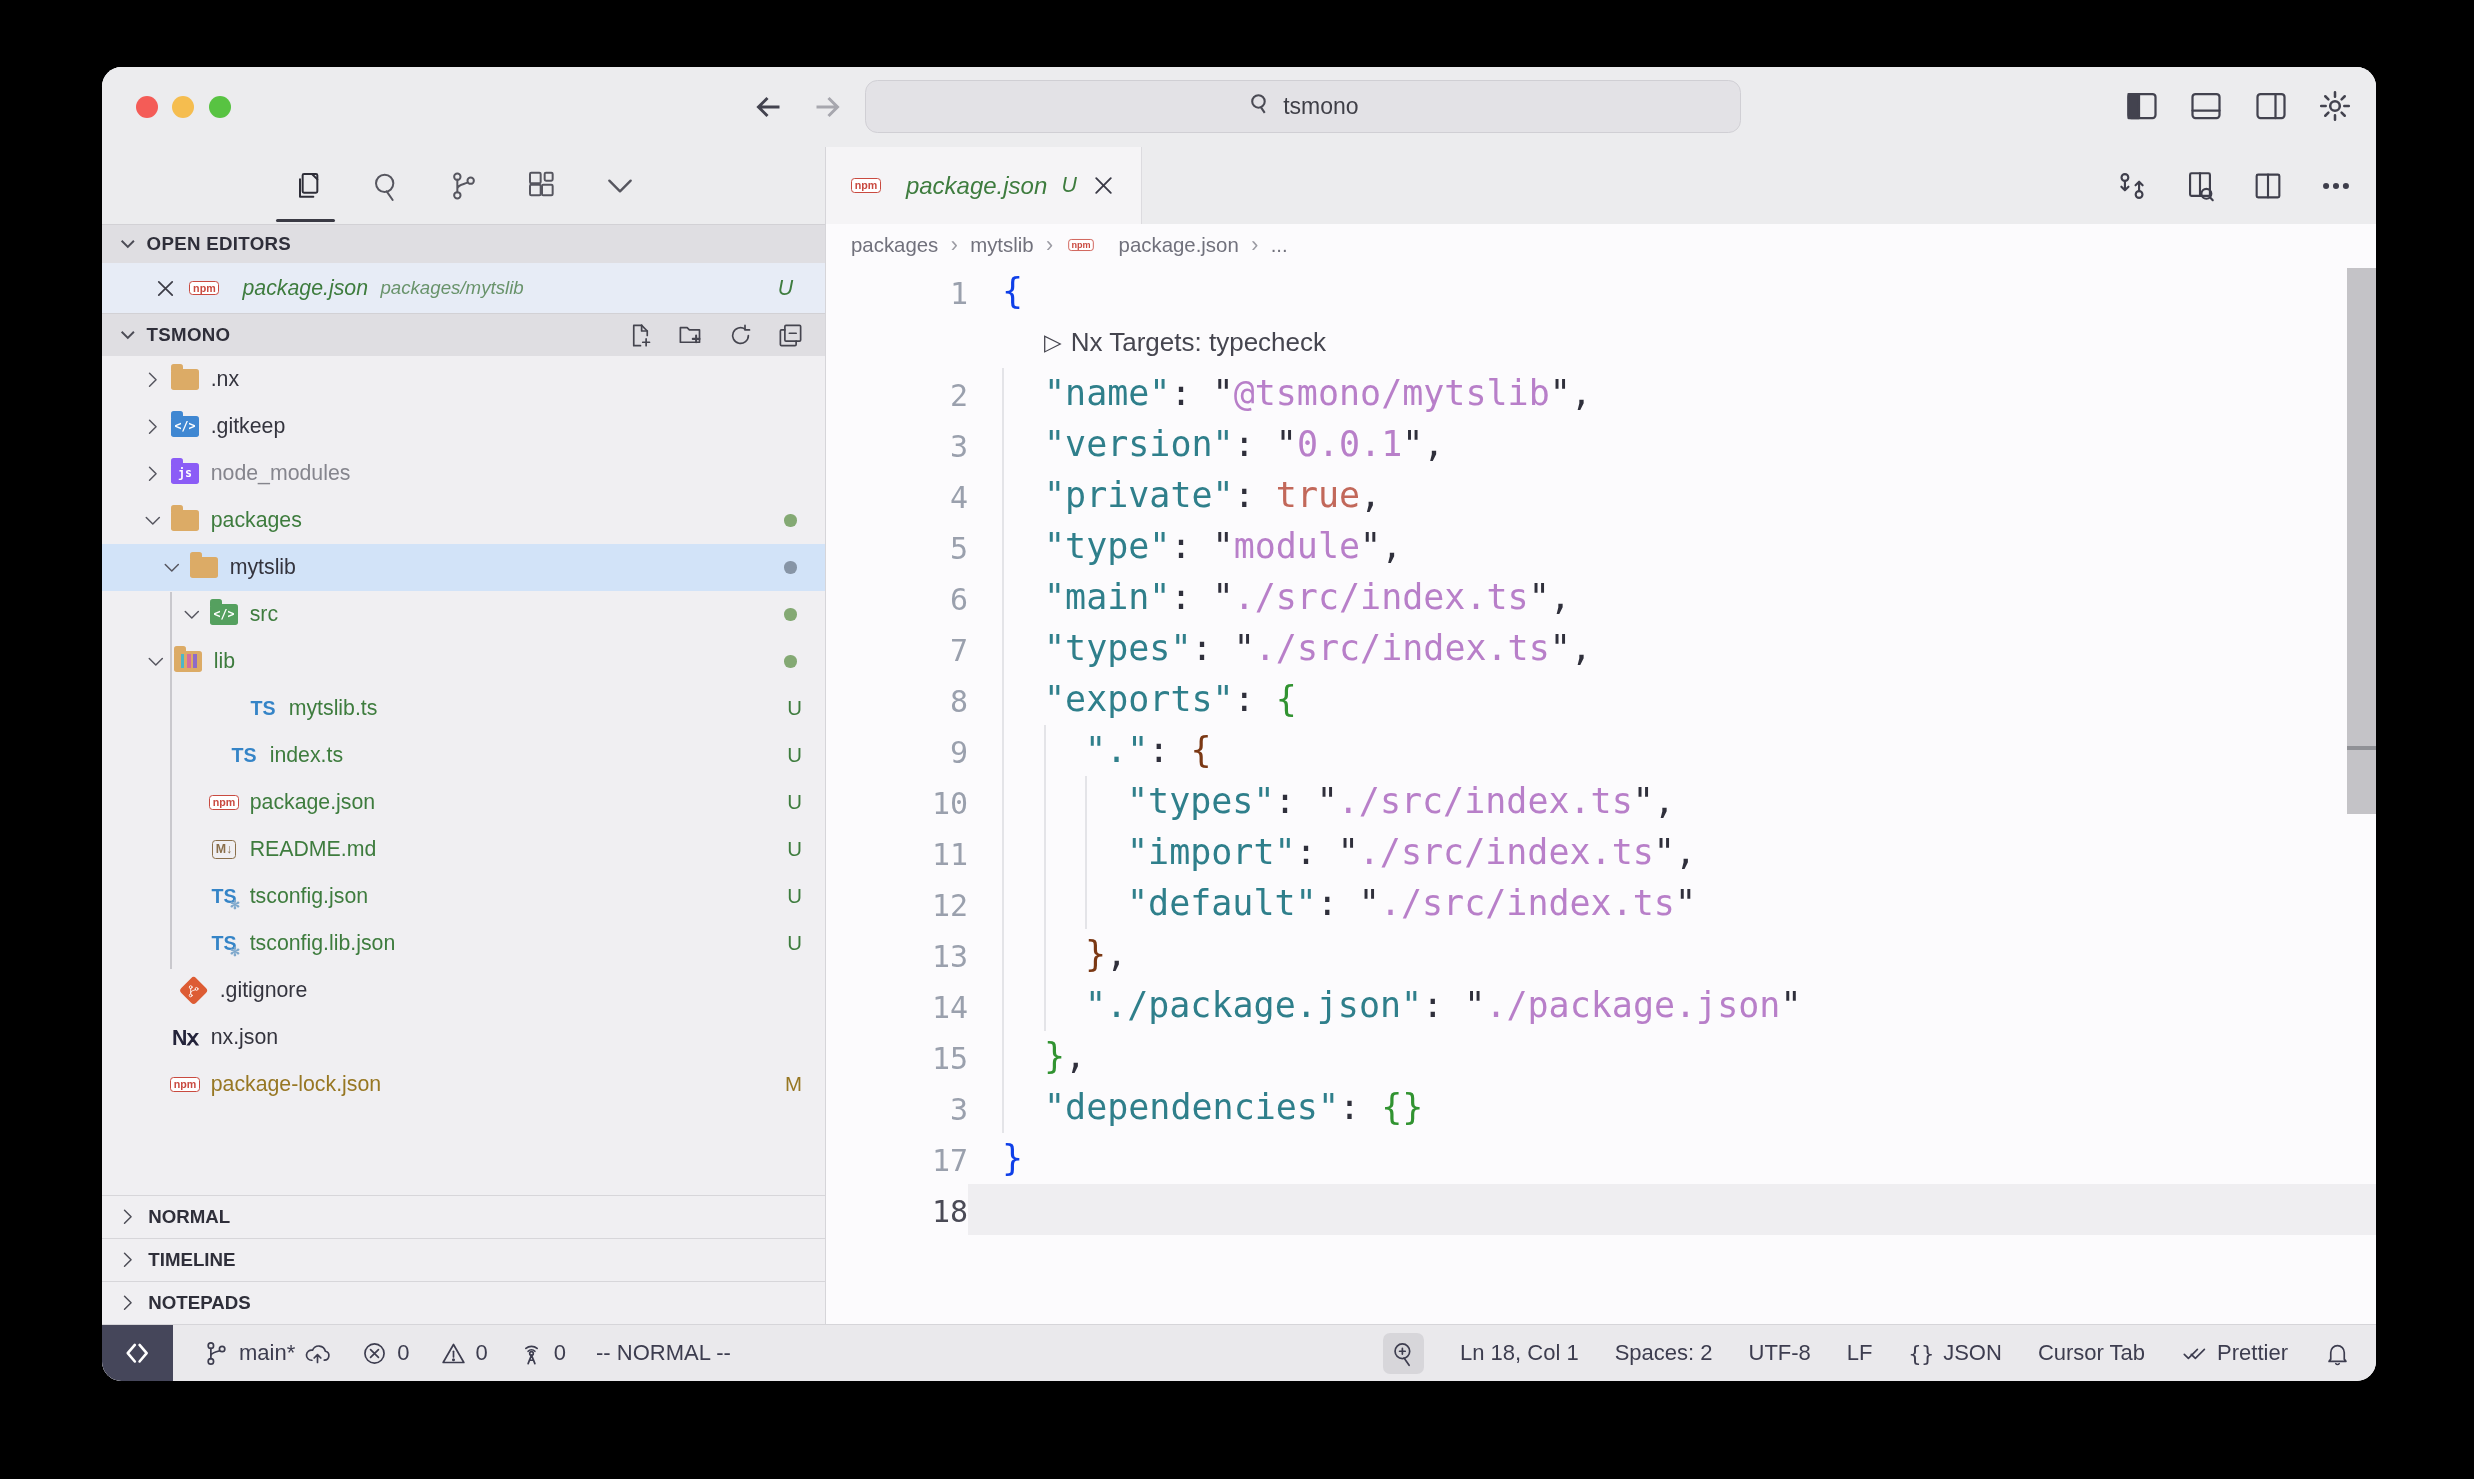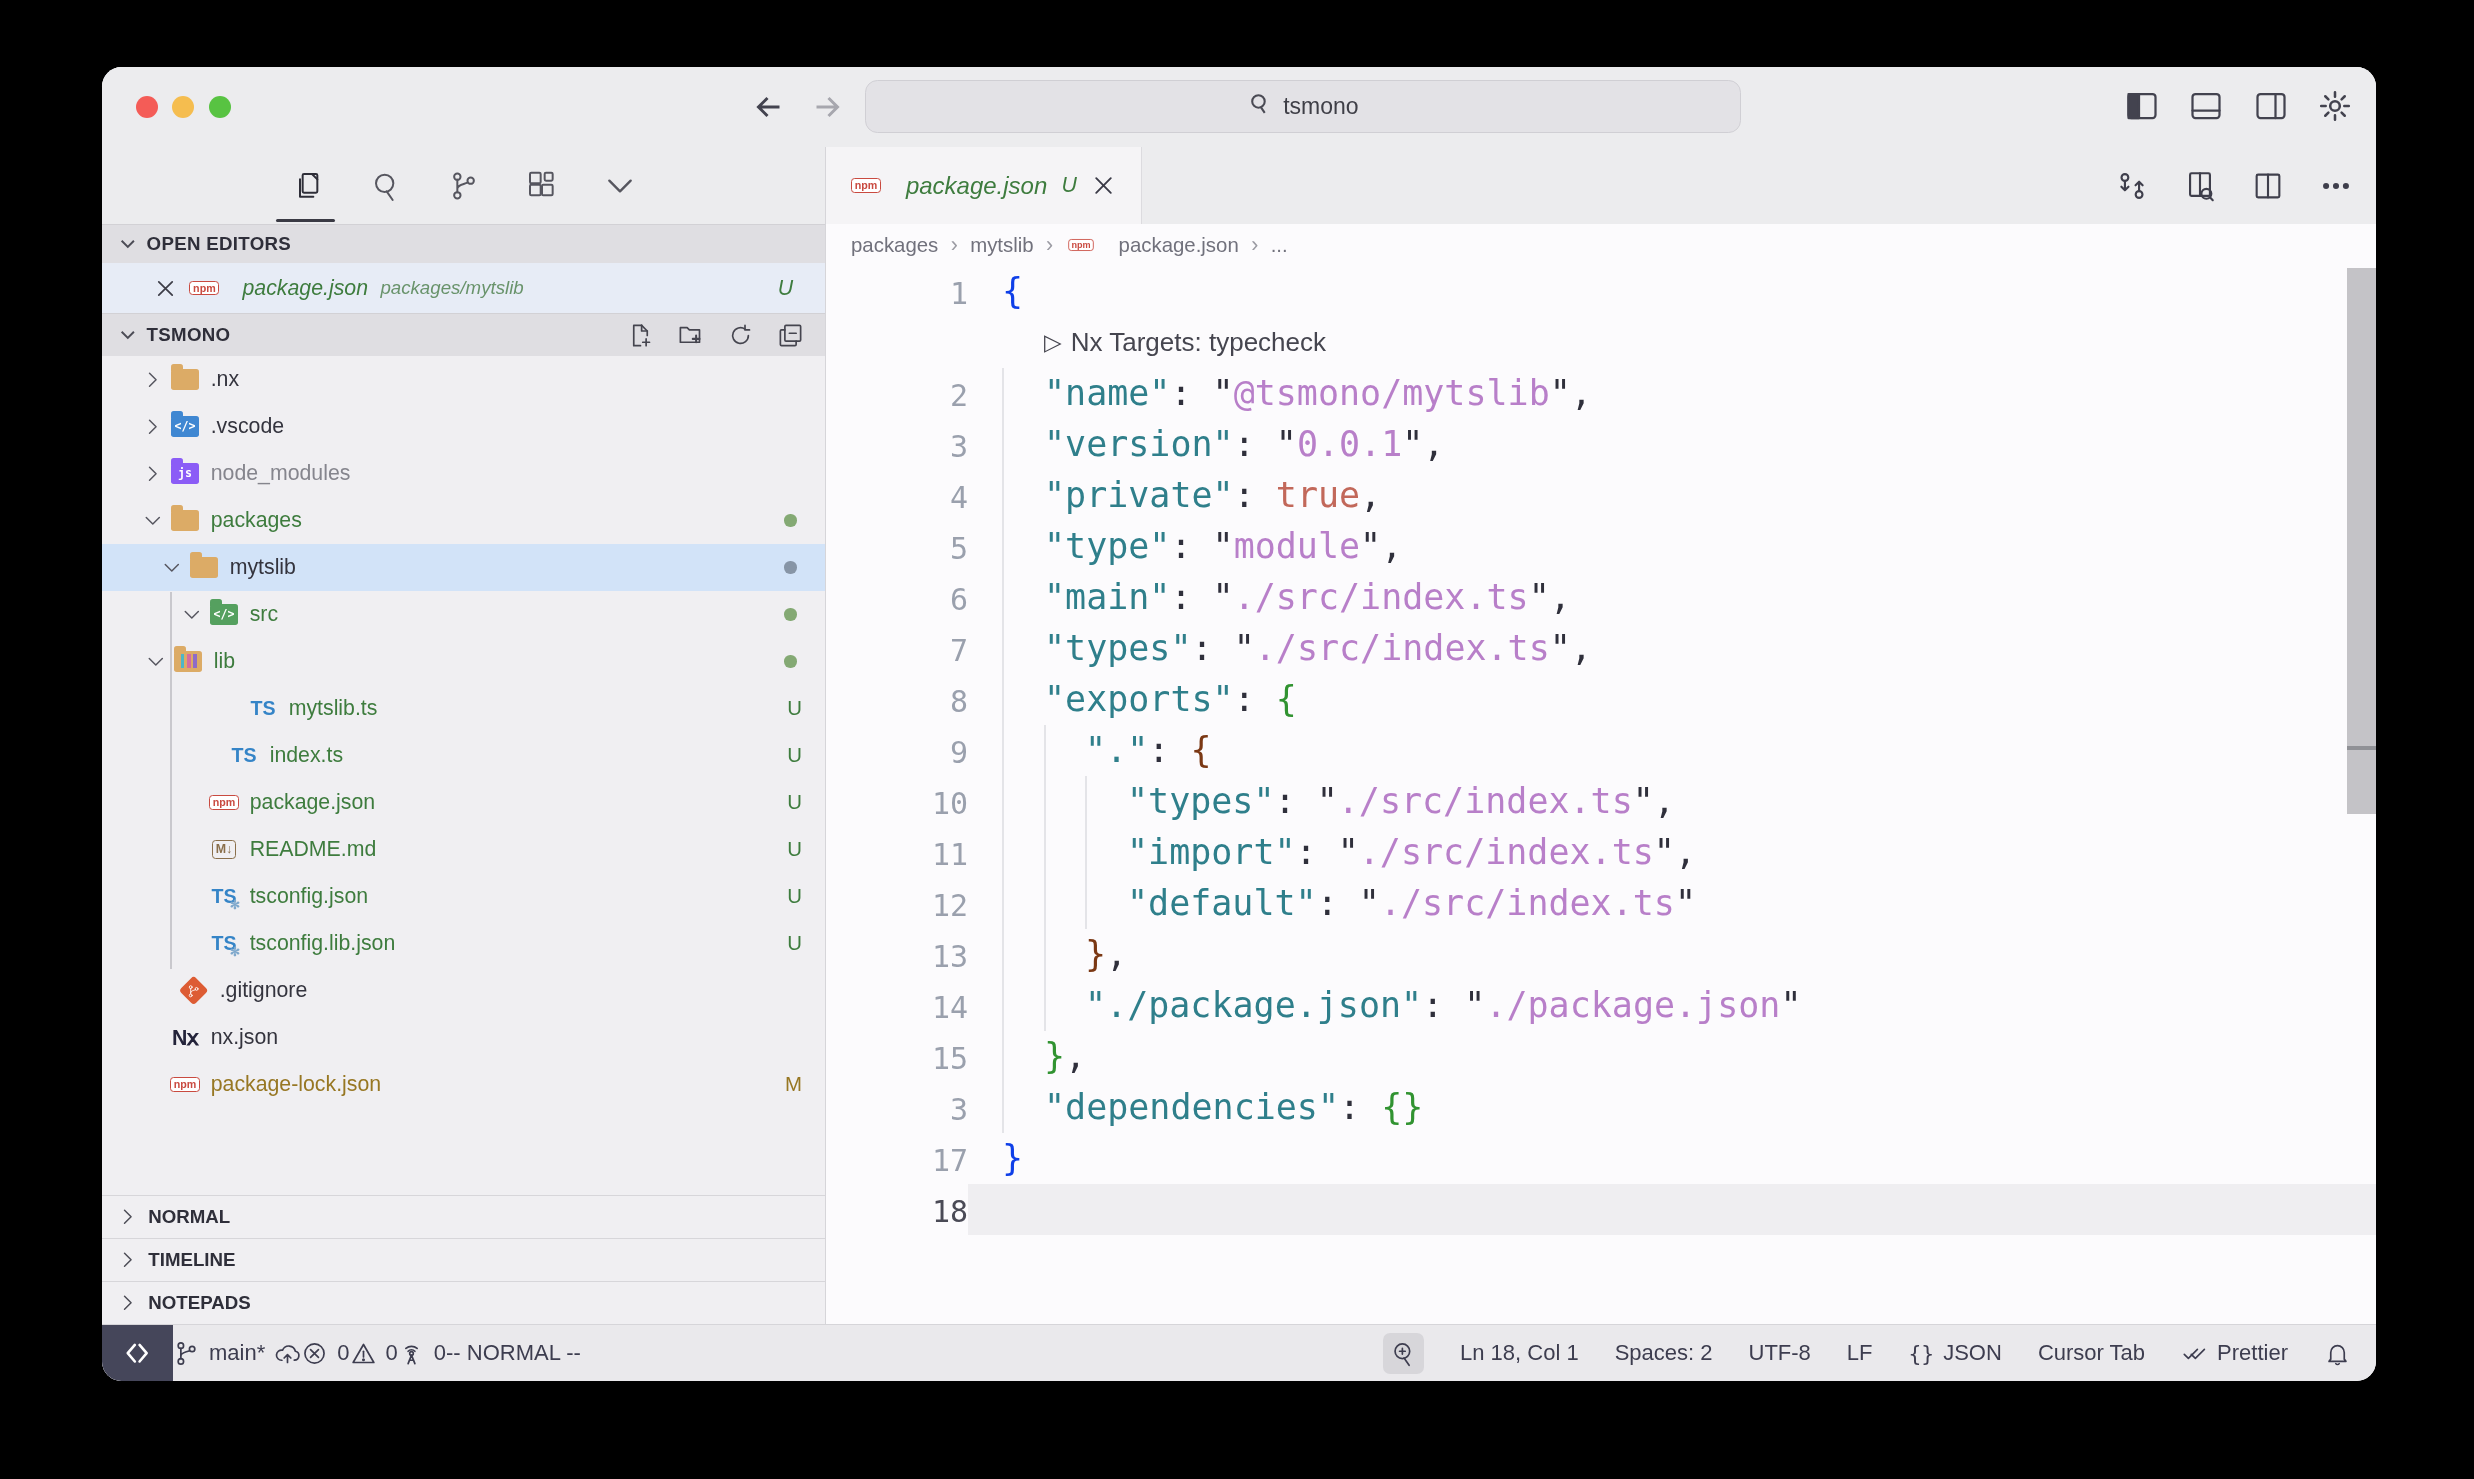--- a/index.html
+++ b/index.html
@@ -109,21 +109,21 @@
   .tok-key{color:var(--key)}.tok-val{color:var(--val)}.tok-pun{color:var(--pun)}
   .tok-kw{color:var(--kw)}.tok-b1{color:var(--b1)}.tok-b2{color:var(--b2)}.tok-b3{color:var(--b3)}
   .lensrow{display:flex;height:51px}
   .lens{font-family:"Liberation Sans",sans-serif;font-size:26px;color:#45454f;display:flex;align-items:center;gap:9px}
   .lens .play{font-size:23px}
   .scrollbar{position:absolute;top:0;right:0;width:29px;height:100%}
   .thumb{position:absolute;top:1.8px;right:0;width:29px;height:546px;background:#c4c3c7}
   .thumb .marker{position:absolute;top:478px;left:0;right:0;height:4.4px;background:#909196}
   
   .statusbar{height:57px;background:var(--status);border-top:1.8px solid var(--border);display:flex;align-items:center;font-size:22px;color:#3d3d4f}
-  .sb-left{display:flex;align-items:center;height:100%}
+  .sb-left{display:flex;align-items:center;gap:30px;height:100%}
   .sb-right{margin-left:auto;display:flex;align-items:center;gap:36px;padding-right:25px;height:100%}
   .sb-item{display:flex;align-items:center;gap:9px;white-space:nowrap}
   .sb-item .ic{width:27px;height:27px;color:#3d3d4f}
   .sb-badge{width:71px;height:100%;background:#45465a;display:flex;align-items:center;justify-content:center;color:#fff}
   .sb-badge .ic{width:28.4px;height:28.4px;color:#fff}
   .chip{background:#d7d6da;border-radius:7.1px;width:41px;height:41px;display:flex;align-items:center;justify-content:center}
   .braces{font-family:"DejaVu Sans Mono",monospace;font-size:21.3px}
   .dblcheck{display:flex}
   .dblcheck svg+svg{margin-left:-12.4px}
 </style>
@@ -297,21 +297,21 @@
           </div>
           <div class="trow" style="padding-left:41px">
       <span class="tw"><svg viewBox="0 0 24 24" fill="none" stroke="currentColor" stroke-width="1.8" stroke-linecap="round" stroke-linejoin="round">
                 <path d="M8 4l8 8-8 8"></path>
               </svg></span>
             <span class="ficon">
               <span class="fldr blue">
                 <span class="ov">&lt;/&gt;</span>
               </span>
             </span>
-      <span class="lbl c-default">.vscode</span>
+      <span class="lbl c-default">.gitkeep</span>
           </div>
           <div class="trow" style="padding-left:41px">
       <span class="tw"><svg viewBox="0 0 24 24" fill="none" stroke="currentColor" stroke-width="1.8" stroke-linecap="round" stroke-linejoin="round">
                 <path d="M8 4l8 8-8 8"></path>
               </svg></span>
             <span class="ficon">
               <span class="fldr node">
                 <span class="ov">js</span>
               </span>
             </span>

